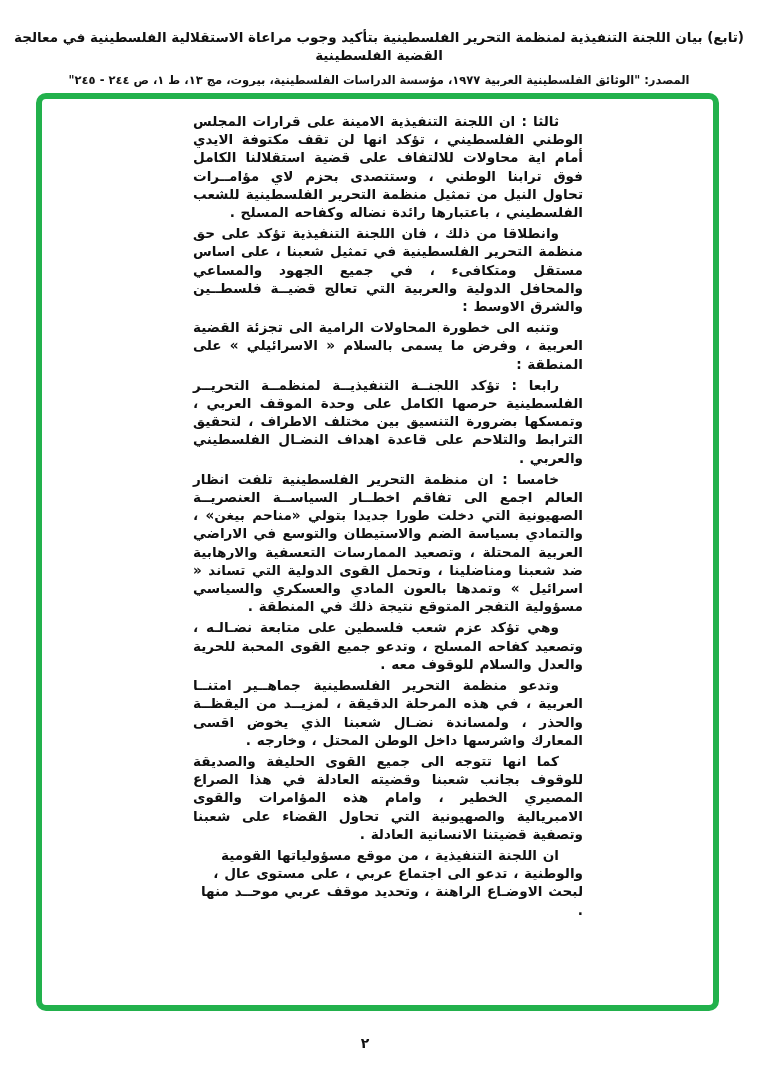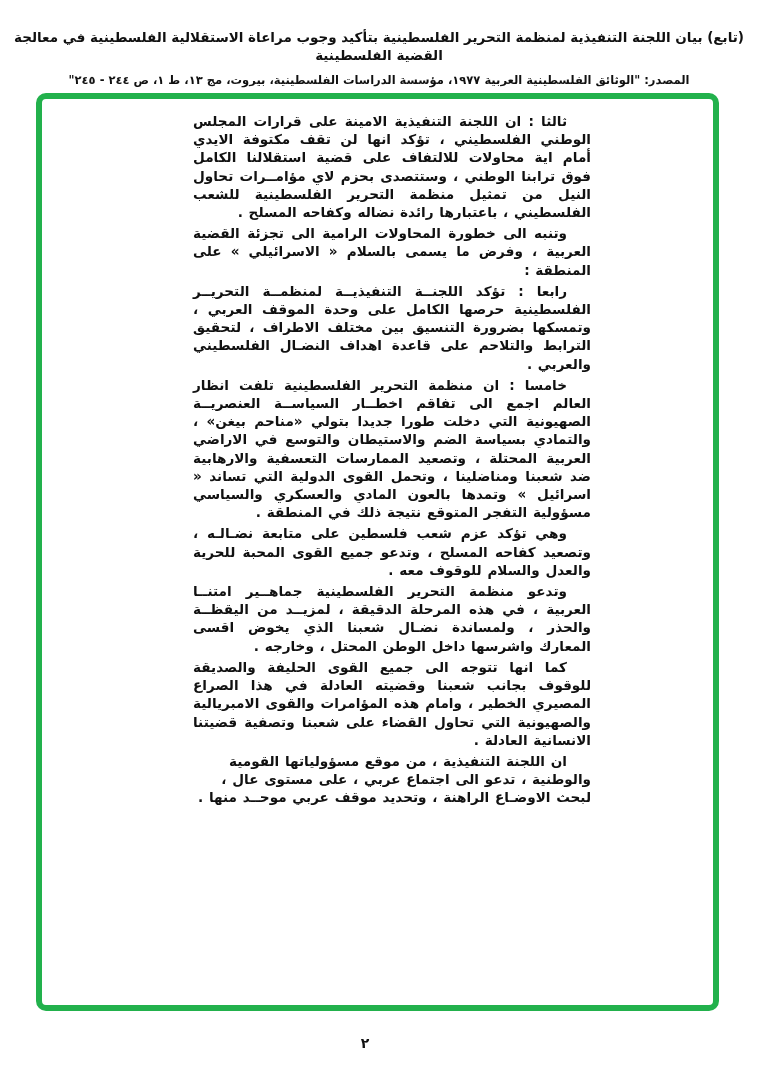--- a/index.html
+++ b/index.html
@@ -51,21 +51,21 @@
     top: 112px;
     left: 193px;
     width: 398px;
     direction: rtl;
     text-align: justify;
     font-size: 13.6px;
     font-weight: bold;
     line-height: 18.2px;
   }
   .doc-body p.para {
-    margin: 0 0 3px 0;
+    margin: 0 8px 3px 0;
     text-indent: 24px; 
     word-spacing: 1px;
   }
   .doc-body p.para:last-child {
     text-align: right;
   }
   .page-number {
     position: absolute;
     top: 1035px;
     left: 0;
@@ -81,20 +81,21 @@
 
 <div class="header">
   <div class="header-title">(تابع) بيان اللجنة التنفيذية لمنظمة التحرير الفلسطينية بتأكيد وجوب مراعاة الاستقلالية الفلسطينية في معالجة القضية الفلسطينية</div>
   <div class="header-source">المصدر:  "الوثائق الفلسطينية العربية ١٩٧٧، مؤسسة الدراسات الفلسطينية، بيروت، مج ١٣، ط ١، ص ٢٤٤ - ٢٤٥"</div>
 </div>
 
 <div class="frame"></div>
 
 <div class="doc-body" dir="rtl">
     <p class="para">ثالثا : ان اللجنة التنفيذية الامينة على قرارات المجلس الوطني الفلسطيني ، تؤكد انها لن تقف مكتوفة الايدي أمام اية محاولات للالتفاف على قضية استقلالنا الكامل فوق ترابنا الوطني ، وستتصدى بحزم لاي مؤامــرات تحاول النيل من تمثيل منظمة التحرير الفلسطينية للشعب الفلسطيني ، باعتبارها رائدة نضاله وكفاحه المسلح .</p>
+    <p class="para">وانطلاقا من ذلك ، فان اللجنة التنفيذية تؤكد على حق منظمة التحرير الفلسطينية في تمثيل شعبنا ، على اساس مستقل ومتكافىء ، في جميع الجهود والمساعي والمحافل الدولية والعربية التي تعالج قضيــة فلسطــين والشرق الاوسط :</p>
     <p class="para">وتنبه الى خطورة المحاولات الرامية الى تجزئة القضية العربية ، وفرض ما يسمى بالسلام « الاسرائيلي » على المنطقة :</p>
     <p class="para">رابعا : تؤكد اللجنــة التنفيذيــة لمنظمــة التحريــر الفلسطينية حرصها الكامل على وحدة الموقف العربي ، وتمسكها بضرورة التنسيق بين مختلف الاطراف ، لتحقيق الترابط والتلاحم على قاعدة اهداف النضـال الفلسطيني والعربي .</p>
     <p class="para">خامسا : ان منظمة التحرير الفلسطينية تلفت انظار العالم اجمع الى تفاقم اخطــار السياســة العنصريــة الصهيونية التي دخلت طورا جديدا بتولي «مناحم بيغن» ، والتمادي بسياسة الضم والاستيطان والتوسع في الاراضي العربية المحتلة ، وتصعيد الممارسات التعسفية والارهابية ضد شعبنا ومناضلينا ، وتحمل القوى الدولية التي تساند « اسرائيل » وتمدها بالعون المادي والعسكري والسياسي مسؤولية التفجر المتوقع نتيجة ذلك في المنطقة .</p>
     <p class="para">وهي تؤكد عزم شعب فلسطين على متابعة نضـالـه ، وتصعيد كفاحه المسلح ، وتدعو جميع القوى المحبة للحرية والعدل والسلام للوقوف معه .</p>
     <p class="para">وتدعو منظمة التحرير الفلسطينية جماهــير امتنــا العربية ، في هذه المرحلة الدقيقة ، لمزيــد من اليقظــة والحذر ، ولمساندة نضـال شعبنا الذي يخوض اقسى المعارك واشرسها داخل الوطن المحتل ، وخارجه .</p>
     <p class="para">كما انها تتوجه الى جميع القوى الحليفة والصديقة للوقوف بجانب شعبنا وقضيته العادلة في هذا الصراع المصيري الخطير ، وامام هذه المؤامرات والقوى الامبريالية والصهيونية التي تحاول القضاء على شعبنا وتصفية قضيتنا الانسانية العادلة .</p>
     <p class="para">ان اللجنة التنفيذية ، من موقع مسؤولياتها القومية والوطنية ، تدعو الى اجتماع عربي ، على مستوى عال ، لبحث الاوضـاع الراهنة ، وتحديد موقف عربي موحــد منها .</p>
   </div>
 
 <div class="page-number">٢</div>

